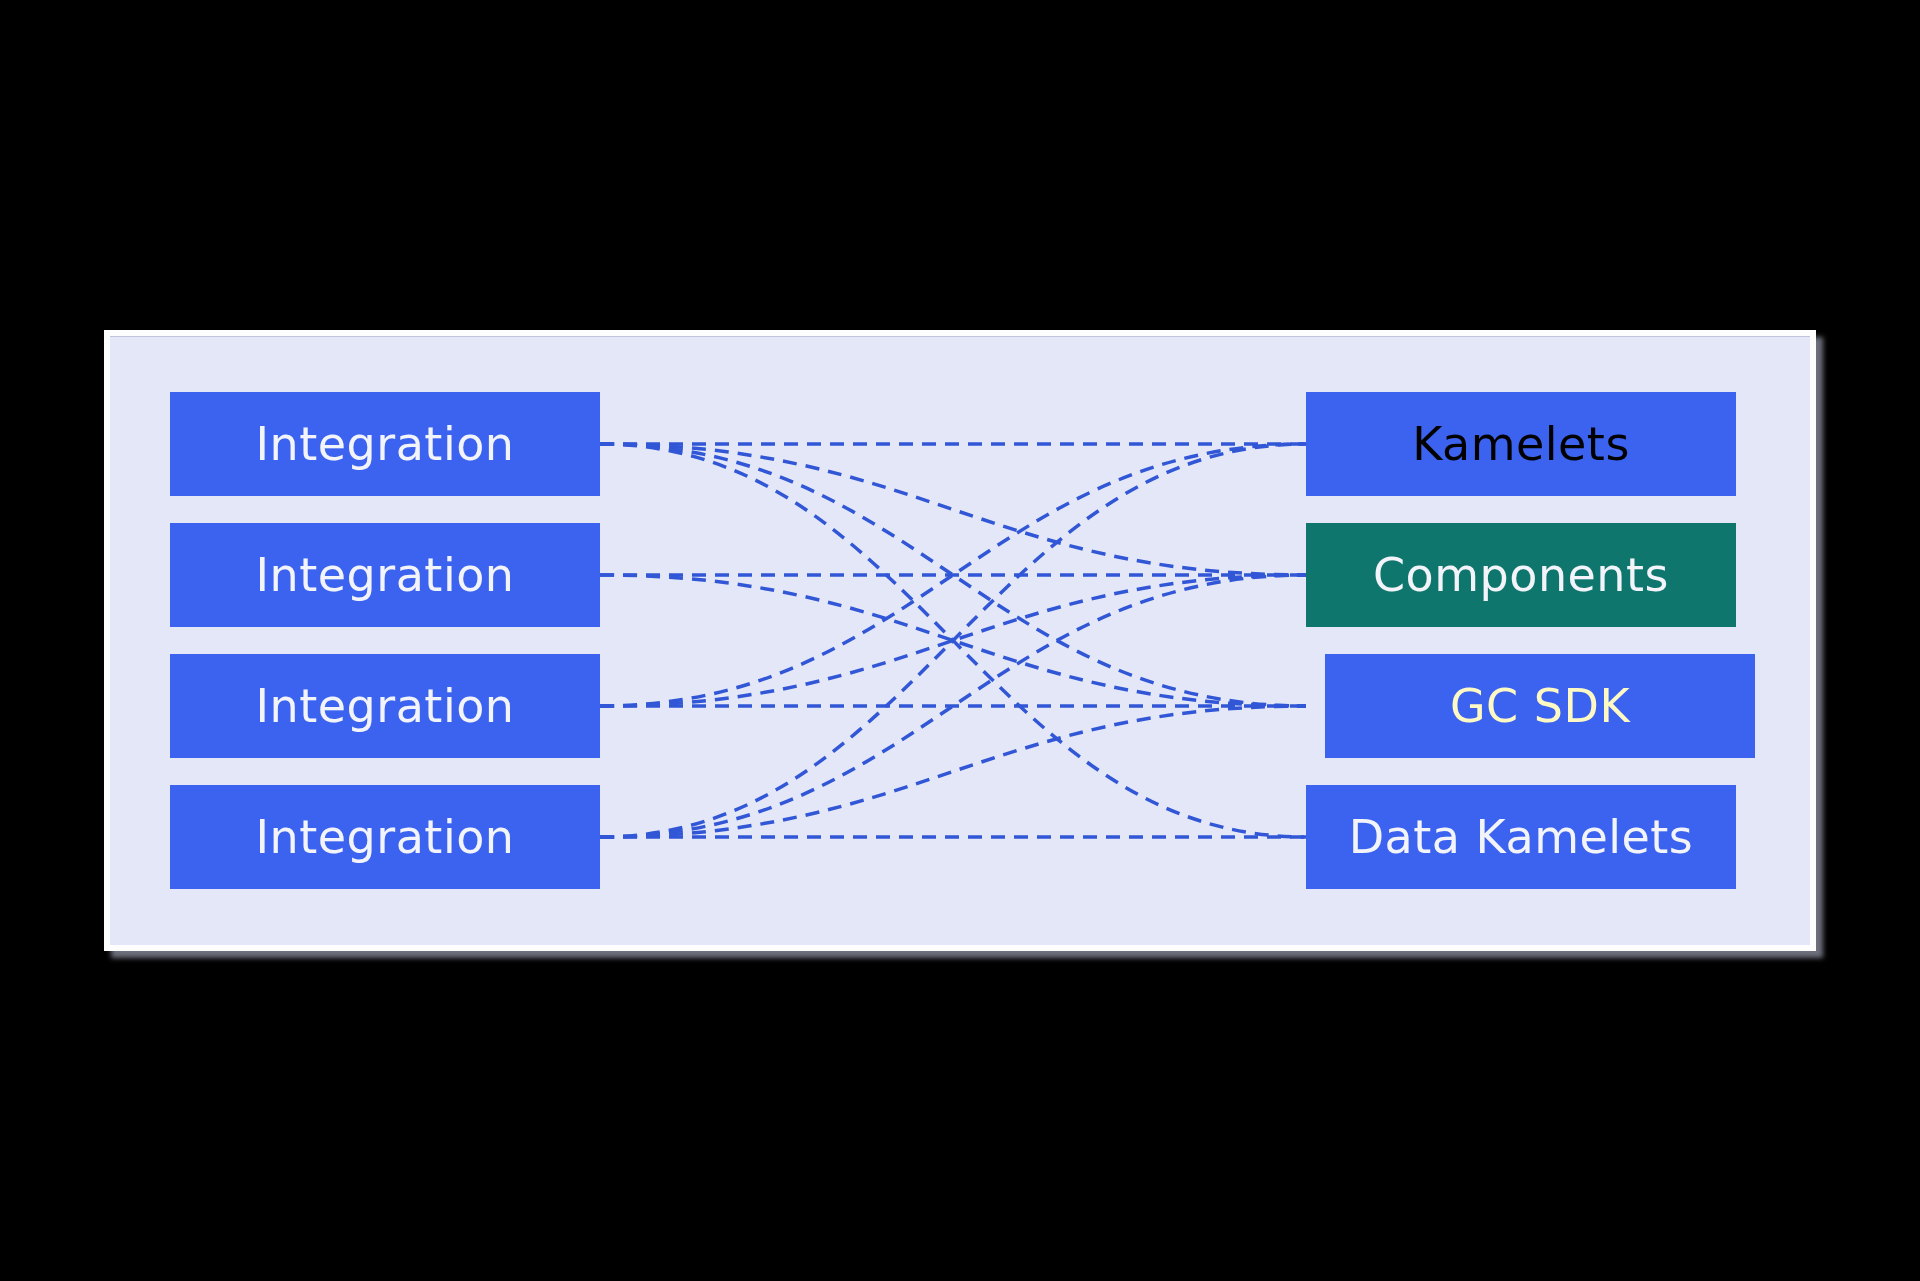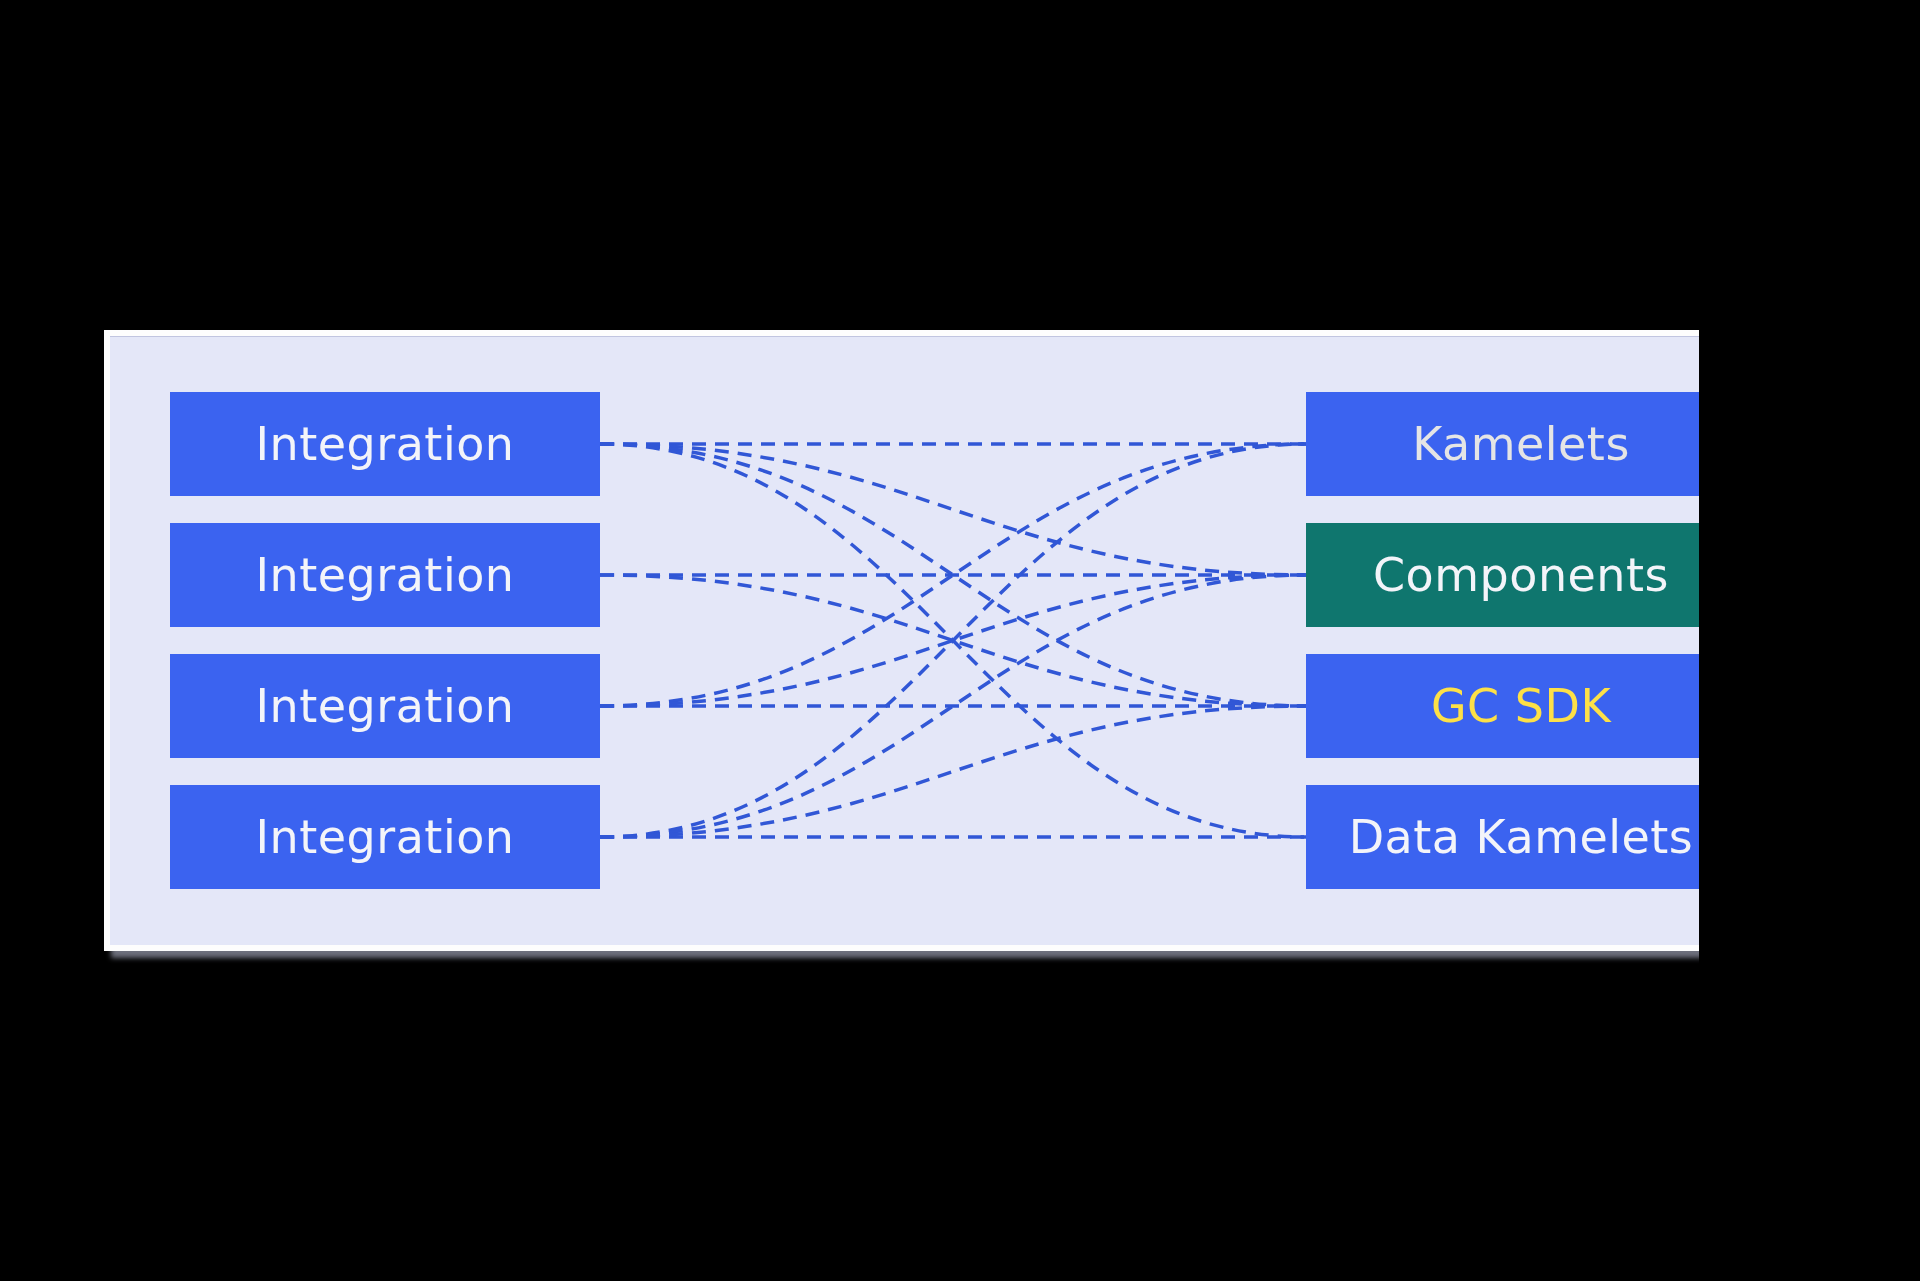--- a/index.html
+++ b/index.html
@@ -3,21 +3,21 @@
 <meta charset="utf-8">
 <style>
   html, body {
     margin: 0;
     padding: 0;
     background: #000000;
     font-family: "DejaVu Sans", sans-serif;
   }
   #stage {
     position: relative;
-    width: 1699px;
+    width: 1920px;
     height: 1281px;
     background: #000000;
     overflow: hidden;
   }
   #panel {
     position: absolute;
     left: 104px;
     top: 330px;
     width: 1700px;
     height: 609px;
@@ -90,26 +90,26 @@
   <div class="node col-left row-1" style="background: rgb(59, 99, 240); color: rgb(243, 244, 249);">
     <span>Integration</span>
   </div>
   <div class="node col-left row-2" style="background: rgb(59, 99, 240); color: rgb(243, 244, 249);">
     <span>Integration</span>
   </div>
   <div class="node col-left row-3" style="background: rgb(59, 99, 240); color: rgb(243, 244, 249);">
     <span>Integration</span>
   </div>
 
-  <div class="node col-right row-0" style="background: rgb(59, 99, 240); color: #e5e5e5;">
+  <div class="node col-right row-0" style="background: rgb(59, 99, 240); color: #000000;">
     <span>Kamelets</span>
   </div>
   <div class="node col-right row-1" style="background: #0f766e; color: rgb(243, 244, 249);">
     <span>Components</span>
   </div>
-  <div class="node col-right row-2" style="background: rgb(59, 99, 240); color: #fde047;">
+  <div class="node col-right row-2" style="background: rgb(59, 99, 240); color: #fef9c3; margin-left: 19px;">
     <span>GC SDK</span>
   </div>
   <div class="node col-right row-3" style="background: rgb(59, 99, 240); color: rgb(243, 244, 249);">
     <span>Data Kamelets</span>
   </div>
 
 </div>
 
 </body></html>

